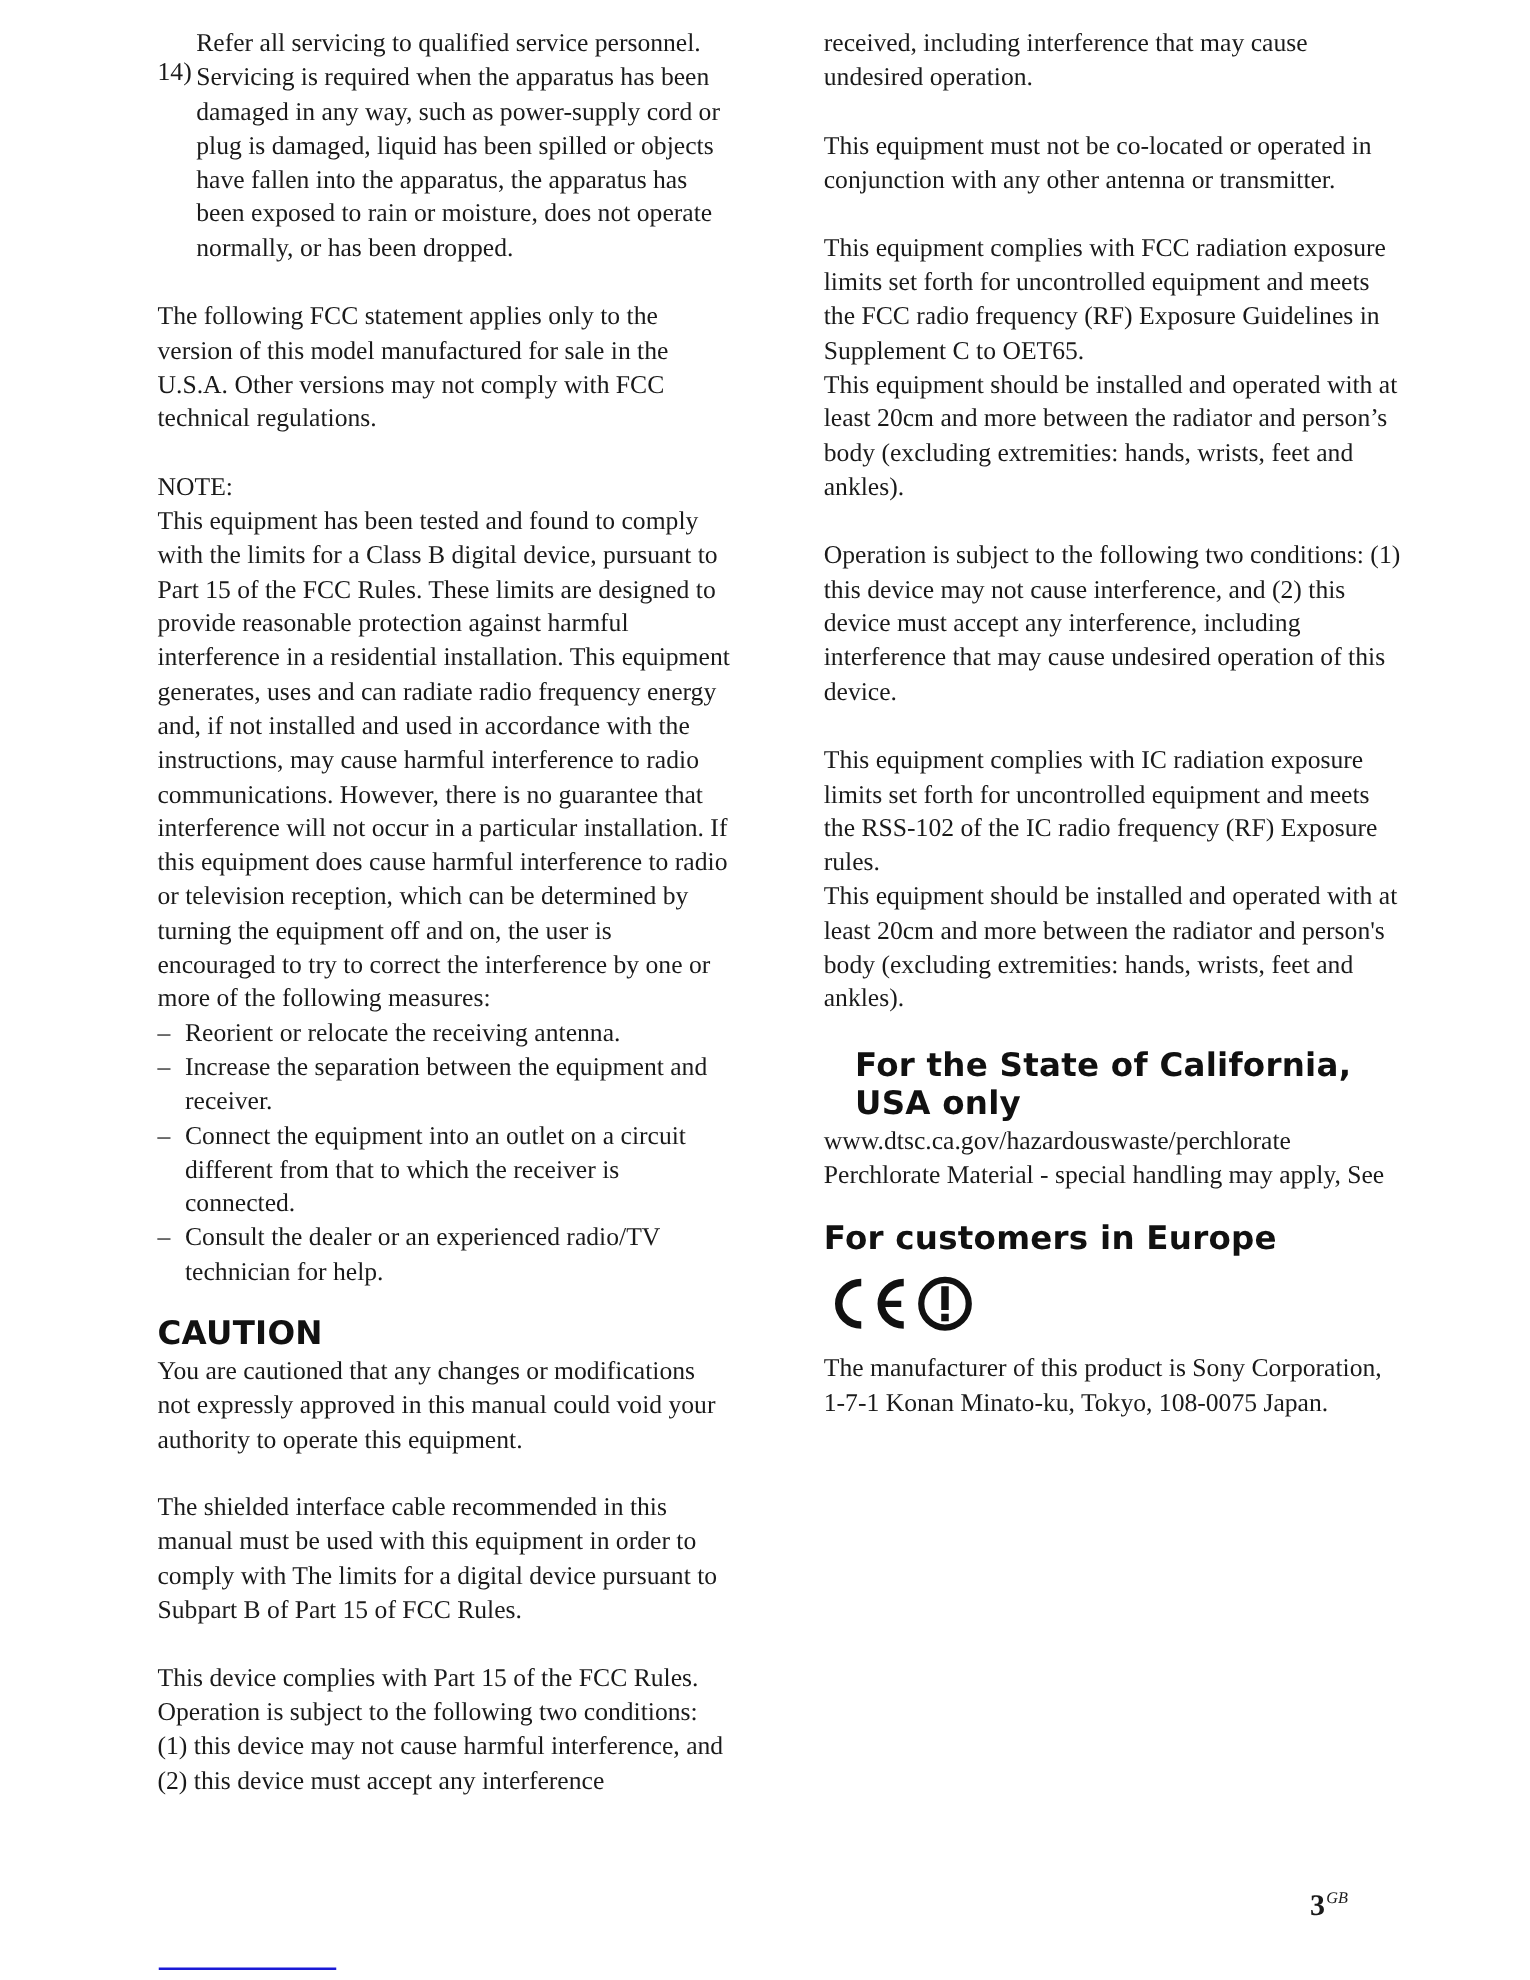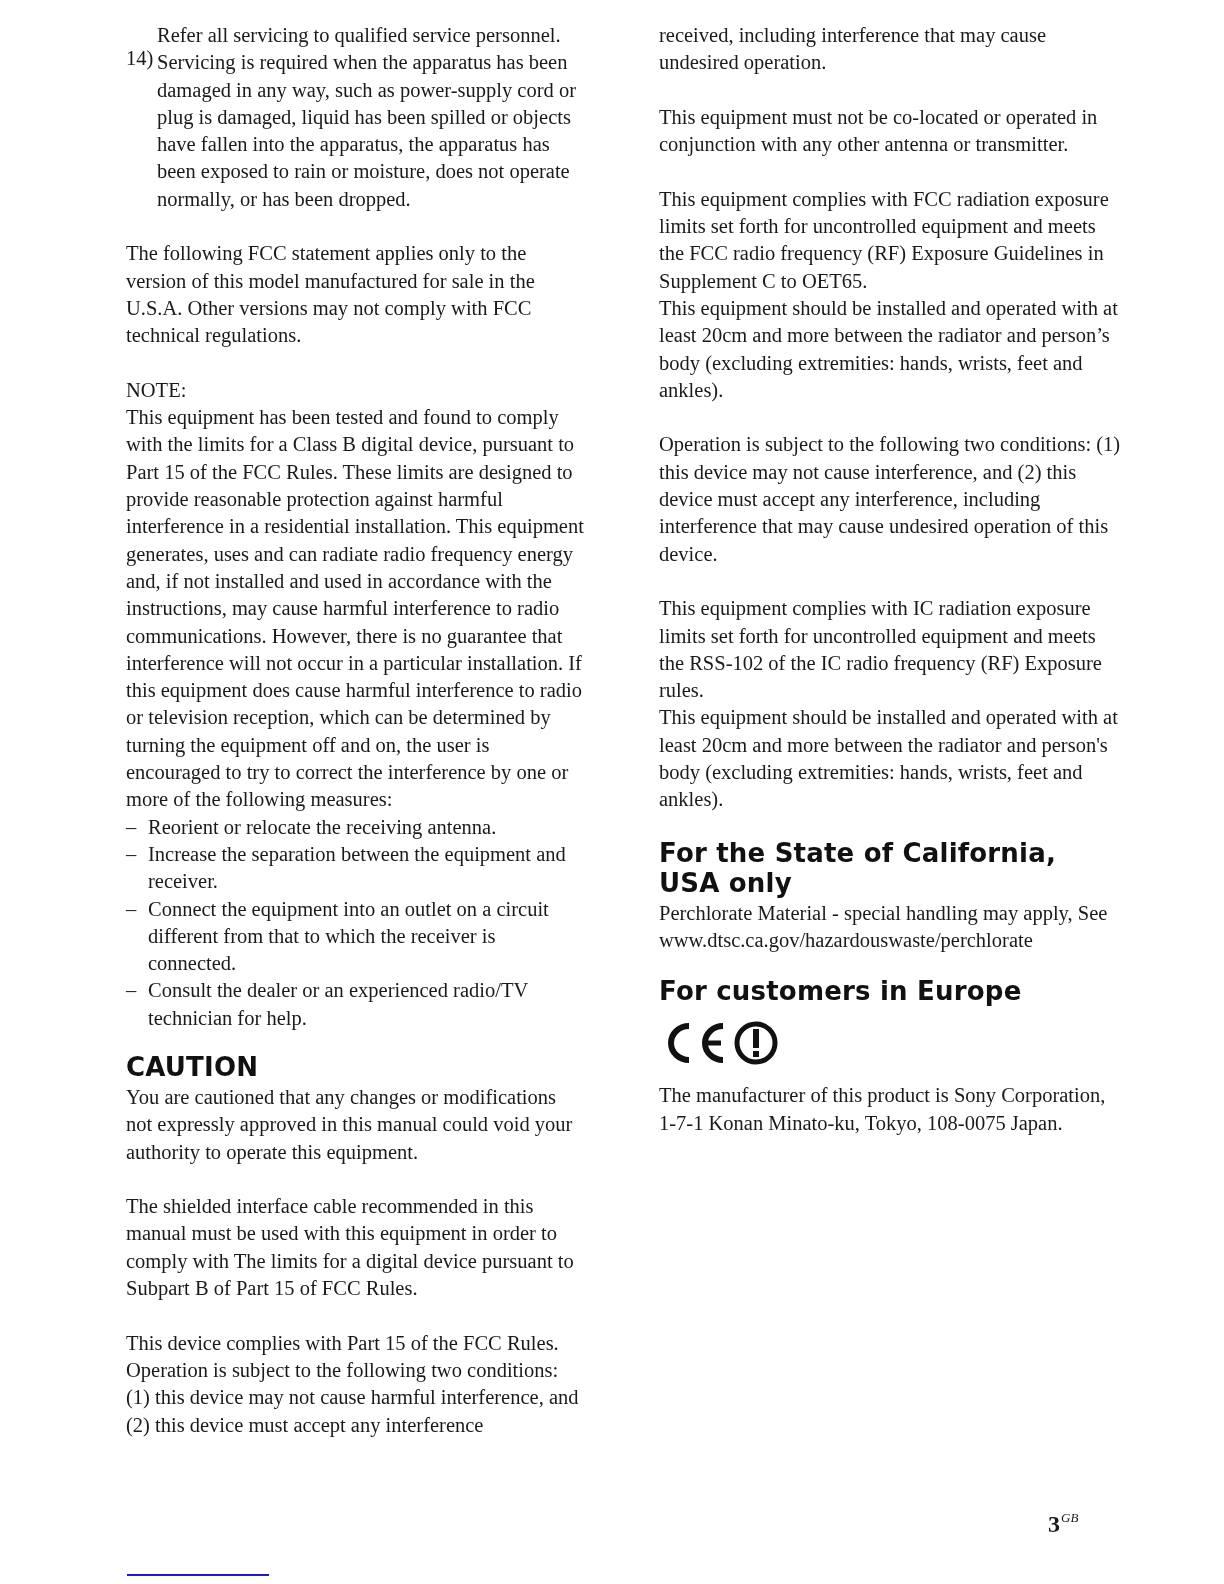--- a/index.html
+++ b/index.html
@@ -10,21 +10,21 @@
   #right { left: 659px; width: 462px; }
   p { margin: 0; }
   .gap { height: 27.3px; }
   .item14 { position: relative; padding-left: 31px; }
   .item14 .num { position: absolute; left: 0; top: 0; margin-top: 23px; }
   .dash { position: relative; padding-left: 22px; }
   .dash .d { position: absolute; left: 0; top: 0; }
   h2 { font-family: "DejaVu Sans", "Liberation Sans", sans-serif; font-weight: bold;
        font-size: 26px; line-height: 30px; margin: 0; color: #111; letter-spacing: 0.2px; }
   .h-caution { margin-top: 20px; margin-bottom: 2px; }
-  .h-cal { margin-top: 24px; margin-bottom: 2px; }
+  .h-cal { margin-top: 24px; margin-bottom: 2px; margin-left: 25px; }
   .h-eu { margin-top: 22px; margin-bottom: 12px; }
   .ce { display: flex; align-items: center; gap: 4px; height: 50px; margin-bottom: 14px; }
   .page-num { position: absolute; left: 1048px; top: 1510px;
               font-family: Liberation Serif, serif; }
   .page-num .n { font-weight: bold; font-size: 24px; }
   .page-num .s { font-style: italic; font-size: 13px; vertical-align: 10px; margin-left: 1px; }
   .footer-line { position: absolute; left: 127px; top: 1574px; width: 142px; height: 2px; background: #1a1ad6; }
 </style>
 </head>
 <body>
@@ -60,22 +60,22 @@
   <div class="gap"></div>
   <p>This equipment complies with FCC radiation exposure limits set forth for uncontrolled equipment and meets the FCC radio frequency (RF) Exposure Guidelines in Supplement C to OET65.</p>
   <p>This equipment should be installed and operated with at least 20cm and more between the radiator and person’s body (excluding extremities: hands, wrists, feet and ankles).</p>
   <div class="gap"></div>
   <p>Operation is subject to the following two conditions: (1) this device may not cause interference, and (2) this device must accept any interference, including interference that may cause undesired operation of this device.</p>
   <div class="gap"></div>
   <p>This equipment complies with IC radiation exposure limits set forth for uncontrolled equipment and meets the RSS-102 of the IC radio frequency (RF) Exposure rules.</p>
   <p>This equipment should be installed and operated with at least 20cm and more between the radiator and person's body (excluding extremities: hands, wrists, feet and ankles).</p>
 
   <h2 class="h-cal">For the State of California, USA only</h2>
+  <p>www.dtsc.ca.gov/hazardouswaste/perchlorate</p>
   <p>Perchlorate Material - special handling may apply, See</p>
-  <p>www.dtsc.ca.gov/hazardouswaste/perchlorate</p>
 
   <h2 class="h-eu">For customers in Europe</h2>
   <div class="ce">
     <svg width="70" height="46" viewBox="0 0 70 46">
       <path d="M30 6 A18 17 0 1 0 30 40" fill="none" stroke="#111" stroke-width="6"></path>
       <path d="M64 6 A18 17 0 1 0 64 40" fill="none" stroke="#111" stroke-width="6"></path>
       <line x1="46" y1="23" x2="62" y2="23" stroke="#111" stroke-width="5"></line>
     </svg>
     <svg width="46" height="46" viewBox="0 0 46 46">
       <circle cx="23" cy="23" r="19" fill="none" stroke="#111" stroke-width="5"></circle>

